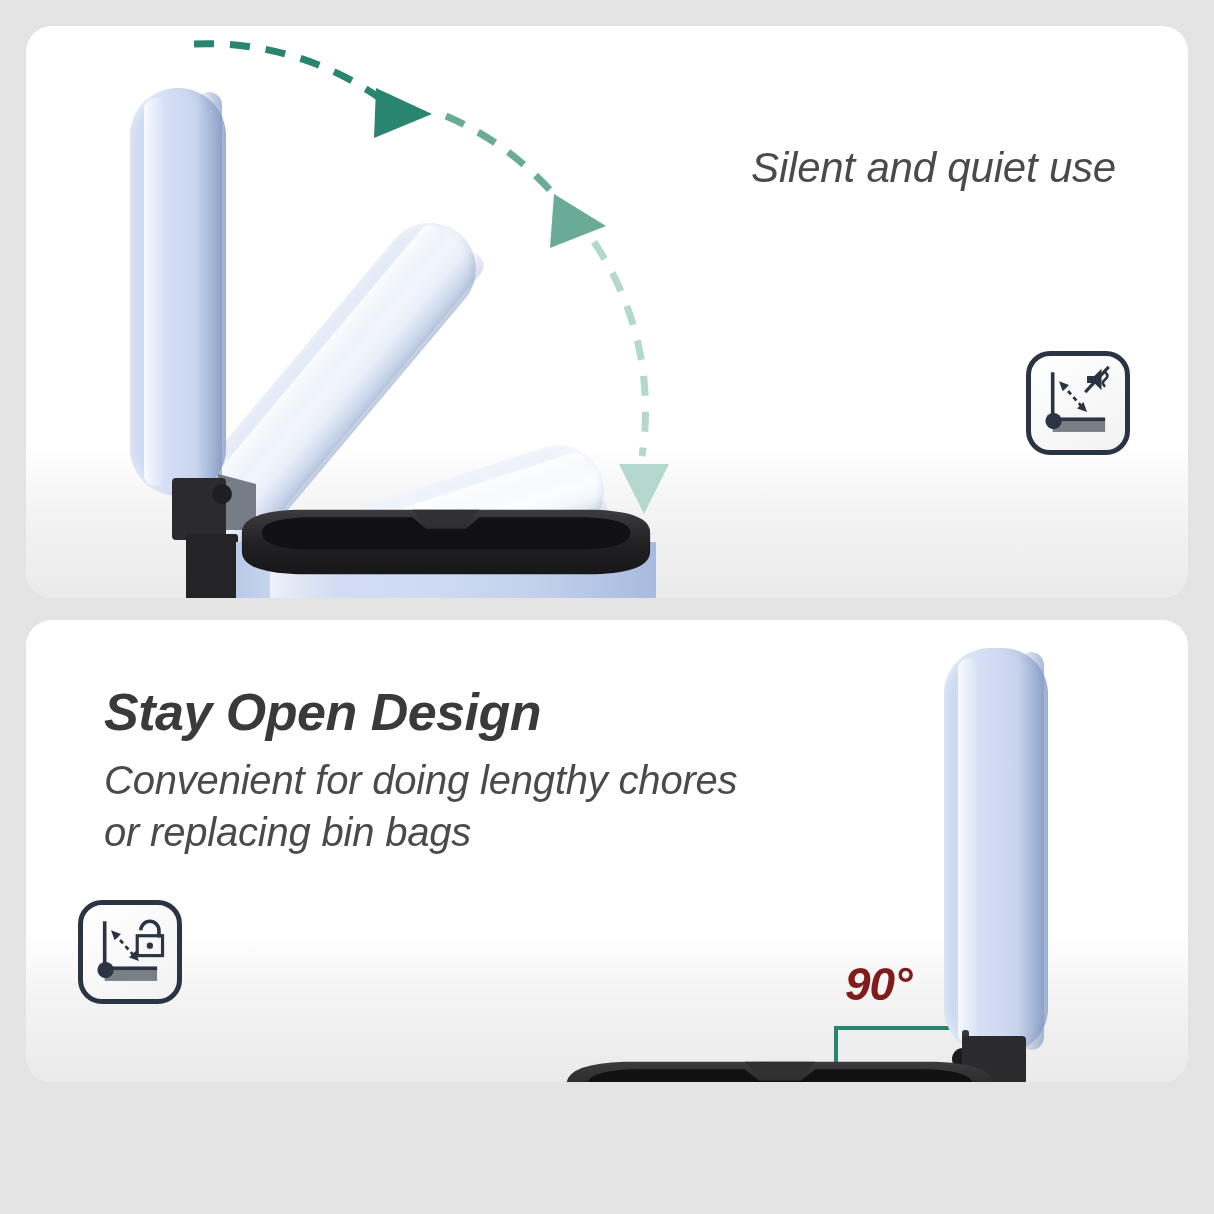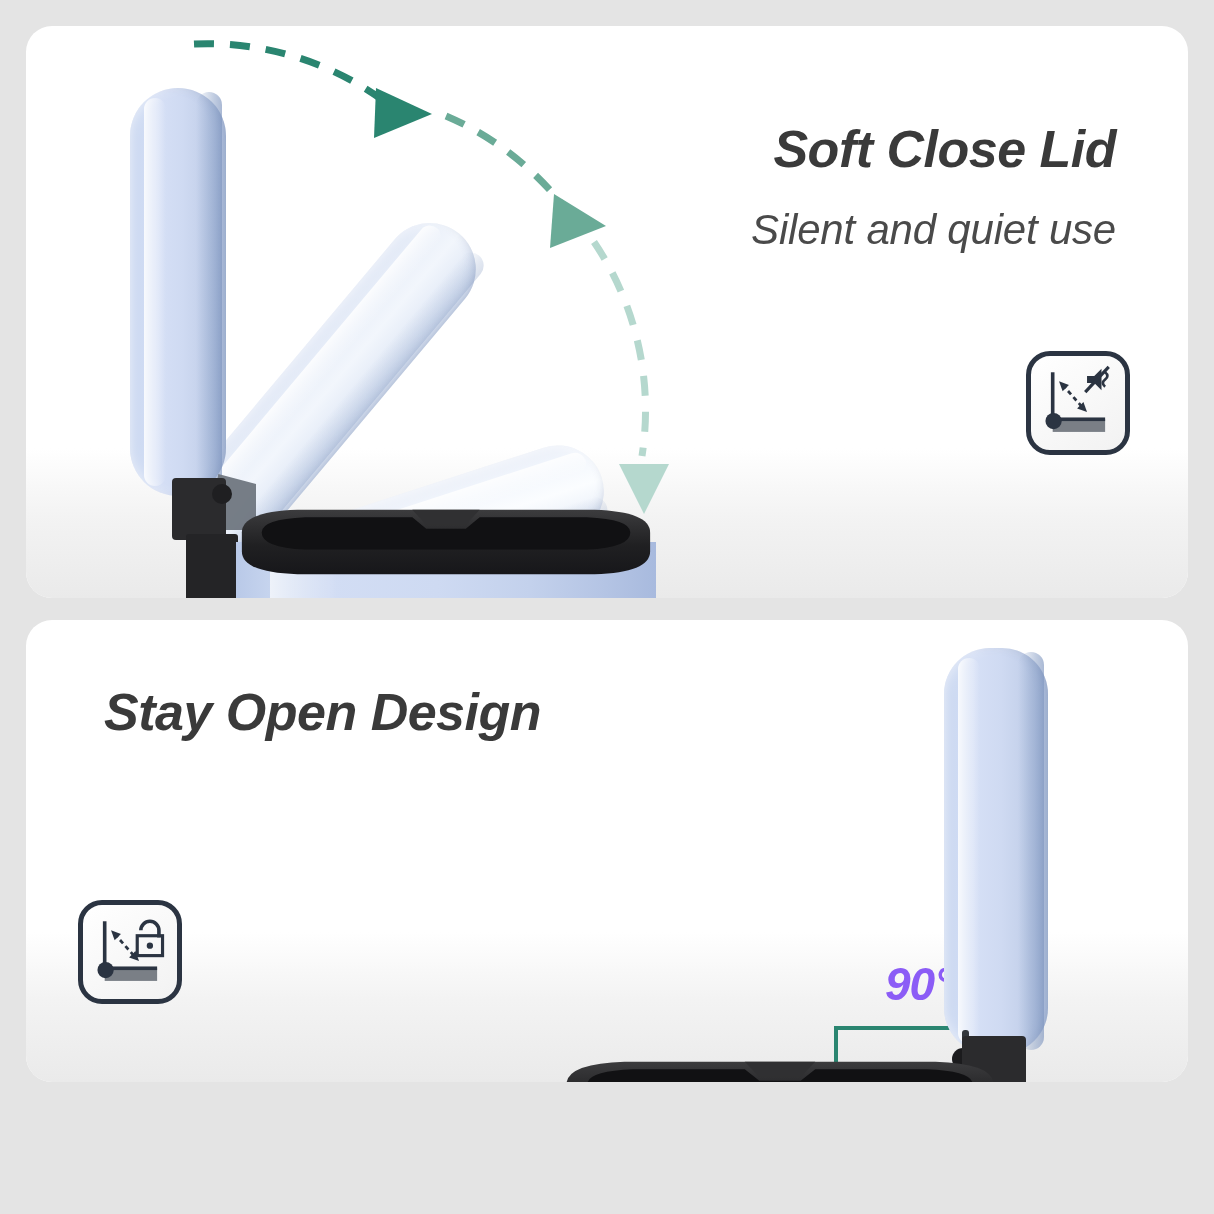--- a/index.html
+++ b/index.html
@@ -60,21 +60,21 @@
   }
   #badge-soft-close{right:58px;top:325px;}
   #badge-stay-open{left:78px;top:900px;}
   .badge svg{display:block;width:100%;height:100%;}
 
   
   #deg-label{
     position:absolute;
     left:845px;top:963px;
     font-size:46px;font-weight:bold;font-style:italic;
-    color:#8b5cf6;letter-spacing:-1px;margin-left:40px;
+    color:#7f1d1d;letter-spacing:-1px;
   }
   #deg-bracket{position:absolute;left:820px;top:1000px;width:220px;height:120px;}
 
   
   .lid{
     position:absolute;
     border-radius:52px;
     background:
       linear-gradient(90deg,
         #c2d1ee 0%, #ccd9f2 10%, #d6e0f6 28%,
@@ -208,21 +208,20 @@
             </linearGradient>
           </defs>
           <path d="M14 30 Q14 8 70 6 L370 6 Q426 8 426 30 L426 50 Q426 72 370 74 L70 74 Q14 72 14 50 Z" fill="url(#rimg1)"></path>
           <path d="M34 30 Q34 16 78 14 L186 14 L200 26 L240 26 L254 14 L362 14 Q406 16 406 30 Q406 46 362 48 L78 48 Q34 46 34 30 Z" fill="#111113"></path>
           <path d="M186 6 L200 22 L240 22 L254 6 Z" fill="#303032"></path>
         </svg>
       </div>
     </div>
 
     <div id="top-text">
-      <div class="headline">Soft Close Lid</div>
       <div class="subline">Silent and quiet use</div>
     </div>
 
     <div class="badge" id="badge-soft-close">
       <svg viewBox="0 0 104 104">
         <line x1="24" y1="18" x2="24" y2="72" stroke="#2b3442" stroke-width="4"></line>
         <rect x="24" y="70" width="58" height="14" fill="#7a7f86"></rect>
         <rect x="24" y="68" width="58" height="4" fill="#2b3442"></rect>
         <circle cx="25" cy="72" r="9" fill="#2b3442"></circle>
         <line x1="35" y1="32" x2="58" y2="58" stroke="#2b3442" stroke-width="3" stroke-dasharray="5 4"></line>
@@ -236,20 +235,22 @@
       </svg>
     </div>
   </div>
 
   <div class="panel" id="panel-bottom">
 
     <div class="floor"></div>
 
     <div id="bottom-text">
       <div class="headline">Stay Open Design</div>
+      <div class="subline">Convenient for doing lengthy chores
+or replacing bin bags</div>
     </div>
 
     <div class="badge" id="badge-stay-open" style="top:280px;left:52px;">
       <svg viewBox="0 0 104 104">
         <line x1="24" y1="18" x2="24" y2="72" stroke="#2b3442" stroke-width="4"></line>
         <rect x="24" y="70" width="58" height="14" fill="#7a7f86"></rect>
         <rect x="24" y="68" width="58" height="4" fill="#2b3442"></rect>
         <circle cx="25" cy="72" r="9" fill="#2b3442"></circle>
         <line x1="35" y1="32" x2="58" y2="58" stroke="#2b3442" stroke-width="3" stroke-dasharray="5 4"></line>
         <polygon points="31,28 42,32 35,39" fill="#2b3442"></polygon>

